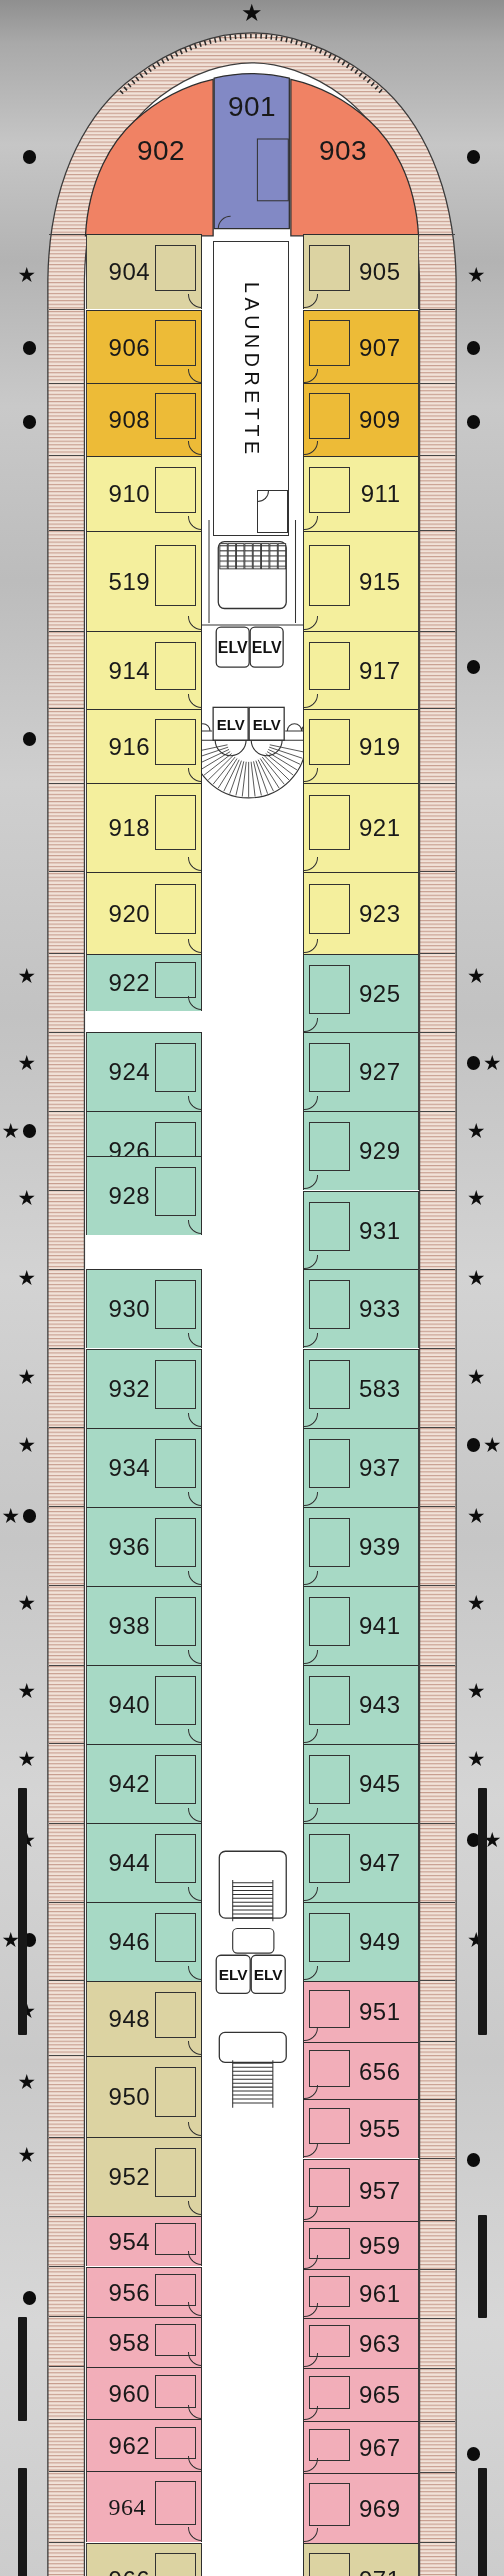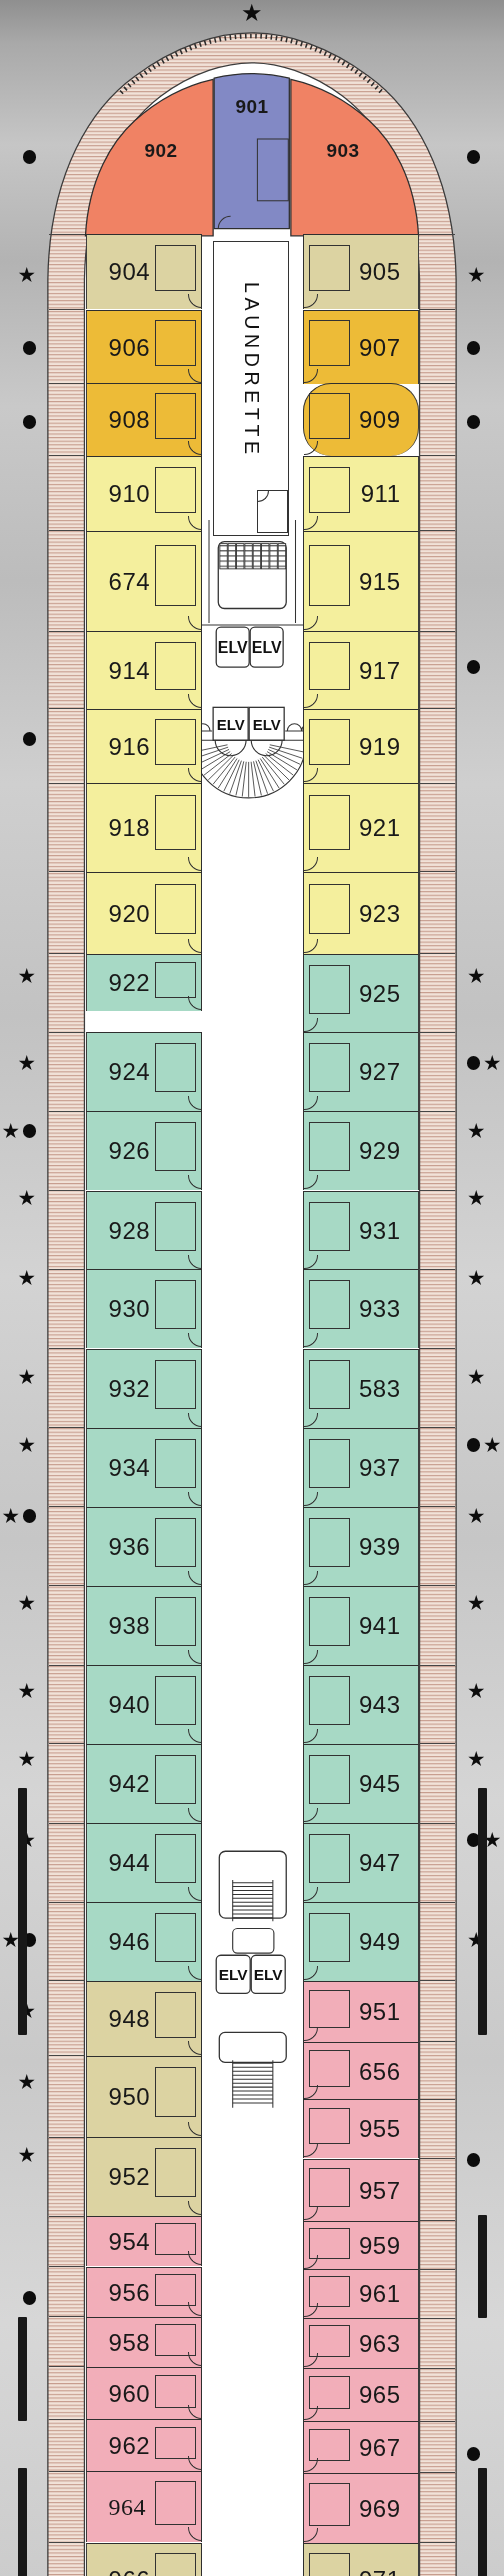--- a/index.html
+++ b/index.html
@@ -18,21 +18,21 @@
   .cab.R::before{left:4.6px;}
   .cab::after{content:"";position:absolute;bottom:1.5px;width:13px;height:13px;}
   .cab.L::after{right:-0.5px;border-left:1.3px solid #323232;border-bottom:1.3px solid #323232;border-bottom-left-radius:13.4px;}
   .cab.R::after{left:-0.5px;border-right:1.3px solid #323232;border-bottom:1.3px solid #323232;border-bottom-right-radius:13.4px;}
   .cat-tan{background:var(--cat-tan,#dcd3a2);}
   .cat-amber{background:var(--cat-amber,#edbb37);}
   .cat-yellow{background:var(--cat-yellow,#f4ef9d);}
   .cat-teal{background:var(--cat-teal,#a7d9c5);}
   .cat-pink{background:var(--cat-pink,#f2aeb9);}
   .biglabel{position:absolute;width:88px;height:32px;display:flex;align-items:center;justify-content:center;
-    font-size:19px;font-weight:700;color:#191919;letter-spacing:0.5px;}
+    font-size:28px;font-weight:400;color:#191919;letter-spacing:0.5px;}
   .laundry{position:absolute;left:213px;top:241px;width:76px;height:295px;background:#fff;
     border:1.3px solid #333;box-sizing:border-box;display:flex;align-items:center;justify-content:center;}
   .laundry span{writing-mode:vertical-rl;text-orientation:mixed;font-size:19.6px;font-weight:500;
     letter-spacing:4.6px;color:#111;margin-bottom:36px;}
   .wcbox{position:absolute;left:257px;top:490px;width:31px;height:43px;background:#fff;border:1px solid #333;box-sizing:border-box;}
   .wcbox::before{content:"";position:absolute;left:-1px;top:-1px;width:11.3px;height:11.3px;
     border-right:1px solid #333;border-bottom:1px solid #333;border-bottom-right-radius:11.3px;}
   .mrow{position:absolute;display:flex;align-items:center;gap:2.6px;height:24px;}
   .mrow.left{left:0;width:39px;justify-content:flex-end;padding-right:3.1px;box-sizing:border-box;}
   .mrow.right{left:464px;width:41px;justify-content:flex-start;padding-left:3.1px;box-sizing:border-box;}
@@ -203,21 +203,21 @@
       <div class="tick" style="left: 49px; top: 309px;"></div>
       <div class="cab L cat-amber" style="top: 383px; height: 73px;">
         <span>908</span>
       </div>
       <div class="tick" style="left: 49px; top: 383px;"></div>
       <div class="cab L cat-yellow" style="top: 456px; height: 75px;">
         <span>910</span>
       </div>
       <div class="tick" style="left: 49px; top: 455px;"></div>
       <div class="cab L cat-yellow" style="top: 531px; height: 100px;">
-        <span>674</span>
+        <span>519</span>
       </div>
       <div class="tick" style="left: 49px; top: 530px;"></div>
       <div class="cab L cat-yellow" style="top: 631px; height: 78px;">
         <span>914</span>
       </div>
       <div class="tick" style="left: 49px; top: 631px;"></div>
       <div class="cab L cat-yellow" style="top: 709px; height: 74px;">
         <span>916</span>
       </div>
       <div class="tick" style="left: 49px; top: 708px;"></div>
@@ -234,21 +234,21 @@
       </div>
       <div class="tick" style="left: 49px; top: 953px;"></div>
       <div class="cab L cat-teal" style="top: 1032px; height: 79px;">
         <span>924</span>
       </div>
       <div class="tick" style="left: 49px; top: 1032px;"></div>
       <div class="cab L cat-teal" style="top: 1111px; height: 79px;">
         <span>926</span>
       </div>
       <div class="tick" style="left: 49px; top: 1111px;"></div>
-      <div class="cab L cat-teal" style="top: 1191px; height: 79px;">
+      <div class="cab L cat-teal" style="top: 1156px; height: 79px;">
         <span>928</span>
       </div>
       <div class="tick" style="left: 49px; top: 1190px;"></div>
       <div class="cab L cat-teal" style="top: 1269px; height: 79px;">
         <span>930</span>
       </div>
       <div class="tick" style="left: 49px; top: 1269px;"></div>
       <div class="cab L cat-teal" style="top: 1349px; height: 79px;">
         <span>932</span>
       </div>
@@ -322,21 +322,21 @@
       </div>
       <div class="tick" style="left: 49px; top: 2542px;"></div>
       <div class="cab R cat-tan" style="top: 234px; height: 75px;">
         <span>905</span>
       </div>
       <div class="tick" style="left: 419px; top: 234px;"></div>
       <div class="cab R cat-amber" style="top: 310px; height: 74px;">
         <span>907</span>
       </div>
       <div class="tick" style="left: 419px; top: 309px;"></div>
-      <div class="cab R cat-amber" style="top: 383px; height: 73px; border-radius: 28px;">
+      <div class="cab R cat-amber" style="top: 383px; height: 73px;">
         <span>909</span>
       </div>
       <div class="tick" style="left: 419px; top: 383px;"></div>
       <div class="cab R cat-yellow" style="top: 456px; height: 75px;">
         <span>911</span>
       </div>
       <div class="tick" style="left: 419px; top: 455px;"></div>
       <div class="cab R cat-yellow" style="top: 531px; height: 100px;">
         <span>915</span>
       </div>

